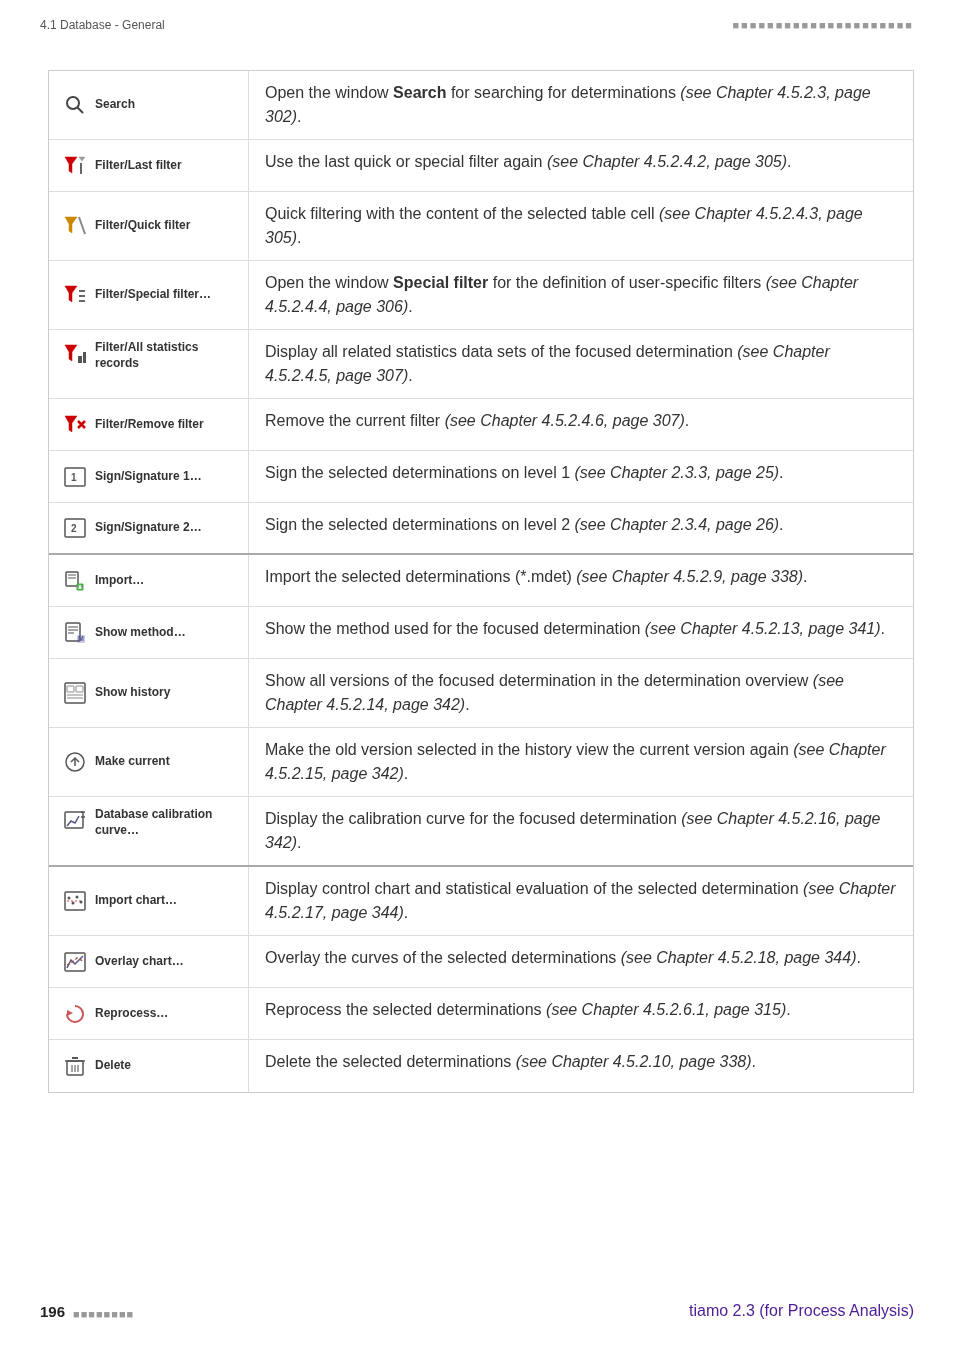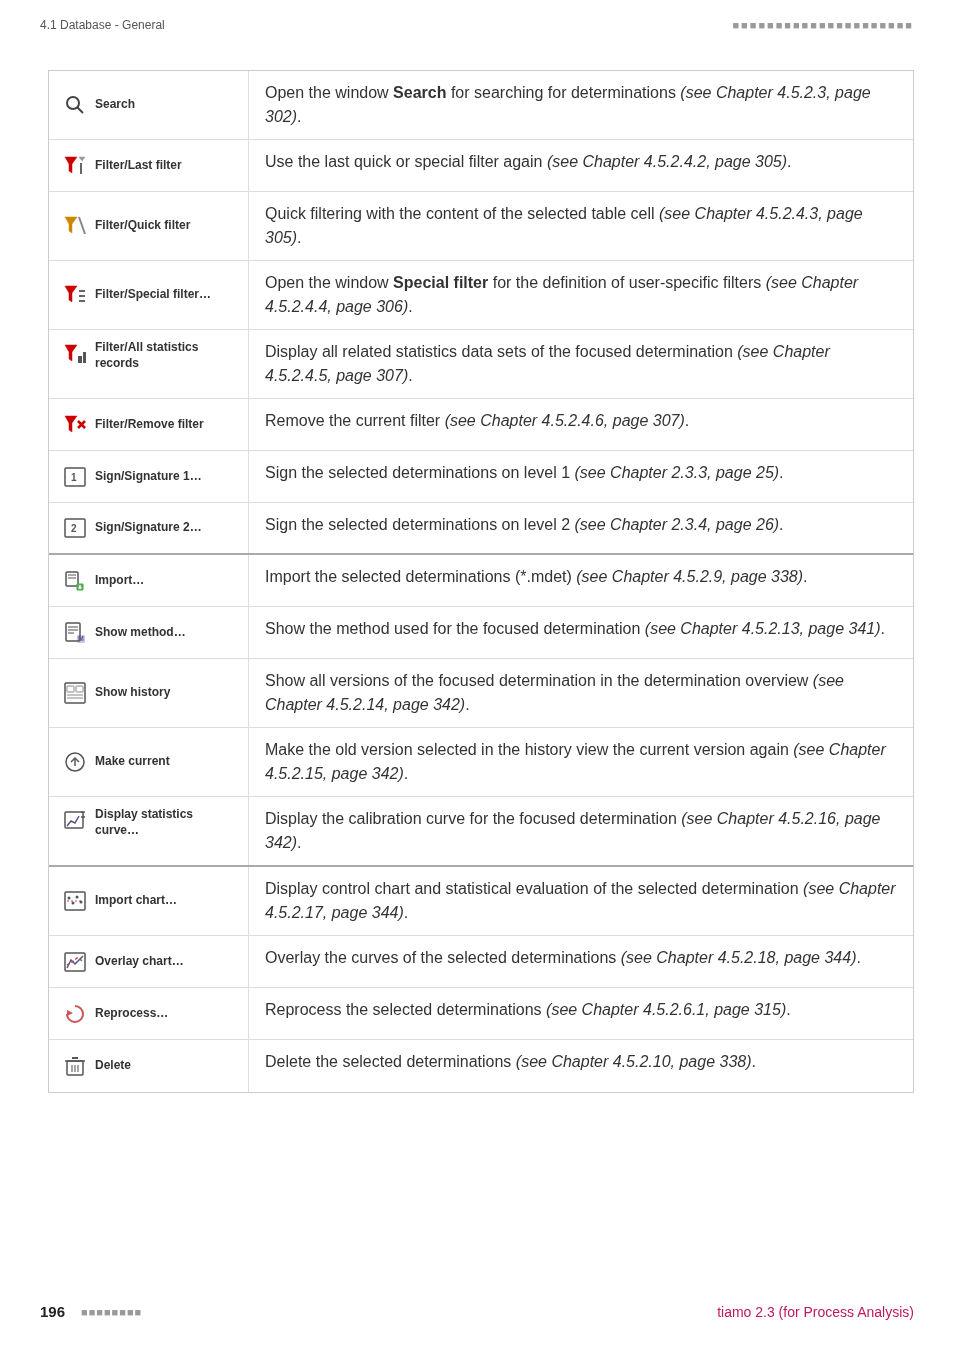--- a/index.html
+++ b/index.html
@@ -103,32 +103,32 @@
       position: absolute;
       bottom: 10px;
       left: 0;
       right: 0;
     }
 
     .footer-left {
       font-size: 15px;
       font-weight: bold;
       display: flex;
-      align-items: center;
-      gap: 16px;
+      align-items: flex-end;
+      gap: 8px;
     }
 
     .footer-dots {
       display: flex;
       gap: 2px;
     }
 
     .footer-right {
-      font-size: 14px;
-      color: #be185d;
+      font-size: 16px;
+      color: #4c1d95;
     }
 
     
     svg {
       width: 24px;
       height: 24px;
     }
 
   </style>
 </head>
@@ -307,21 +307,21 @@
       <div class="table-row thick-bottom">
         <div class="icon-cell two-line">
           <div class="icon-wrapper">
             <svg viewBox="0 0 24 24">
               <rect x="2" y="3" width="18" height="16" rx="1" fill="none" stroke="#555" stroke-width="1.5"></rect>
               <polyline points="4,17 8,12 12,14 16,7" fill="none" stroke="#558" stroke-width="1.5"></polyline>
               <line x1="18" y1="3" x2="22" y2="3" stroke="#555" stroke-width="1.5"></line>
               <line x1="18" y1="8" x2="22" y2="8" stroke="#555" stroke-width="1.5"></line>
             </svg>
           </div>
-          <span class="icon-label">Display statistics curve…</span>
+          <span class="icon-label">Database calibration curve…</span>
         </div>
         <div class="desc-cell">Display the calibration curve for the focused determination <i>(see Chapter 4.5.2.16, page 342)</i>.</div>
       </div>
       <div class="table-row">
         <div class="icon-cell">
           <div class="icon-wrapper">
             <svg viewBox="0 0 24 24">
               <rect x="2" y="3" width="20" height="18" rx="1" fill="none" stroke="#555" stroke-width="1.5"></rect>
               <line x1="4" y1="12" x2="20" y2="12" stroke="#c44" stroke-width="1" stroke-dasharray="2,2"></line>
               <circle cx="6" cy="9" r="1.5" fill="#555"></circle>

